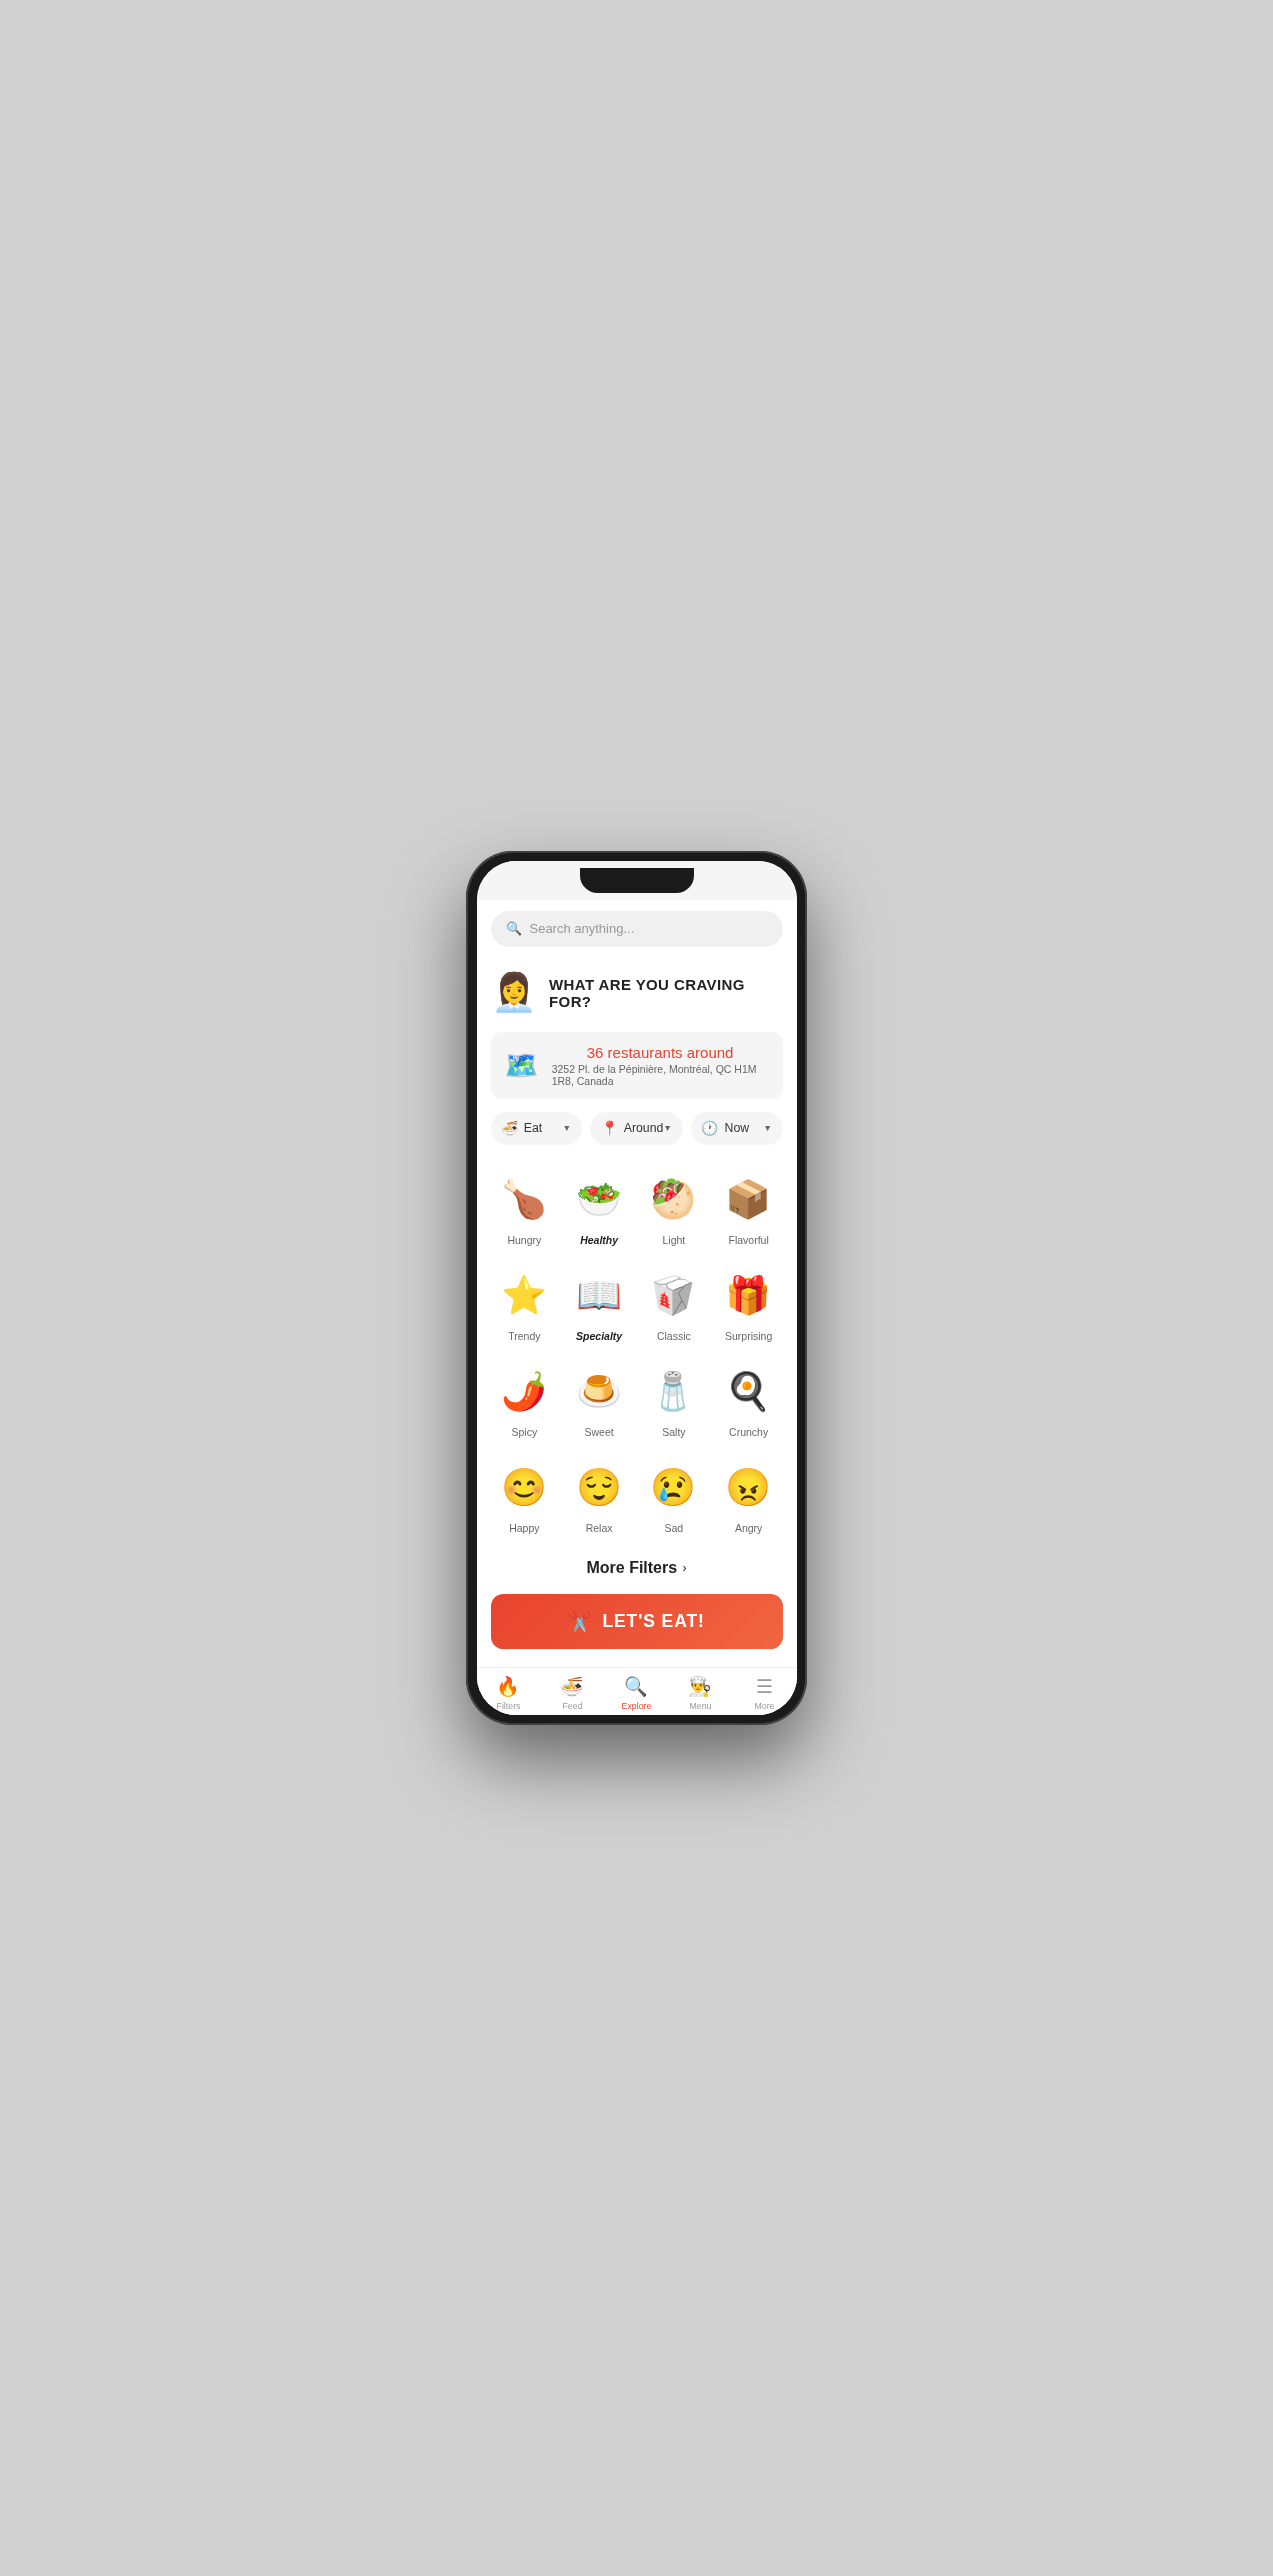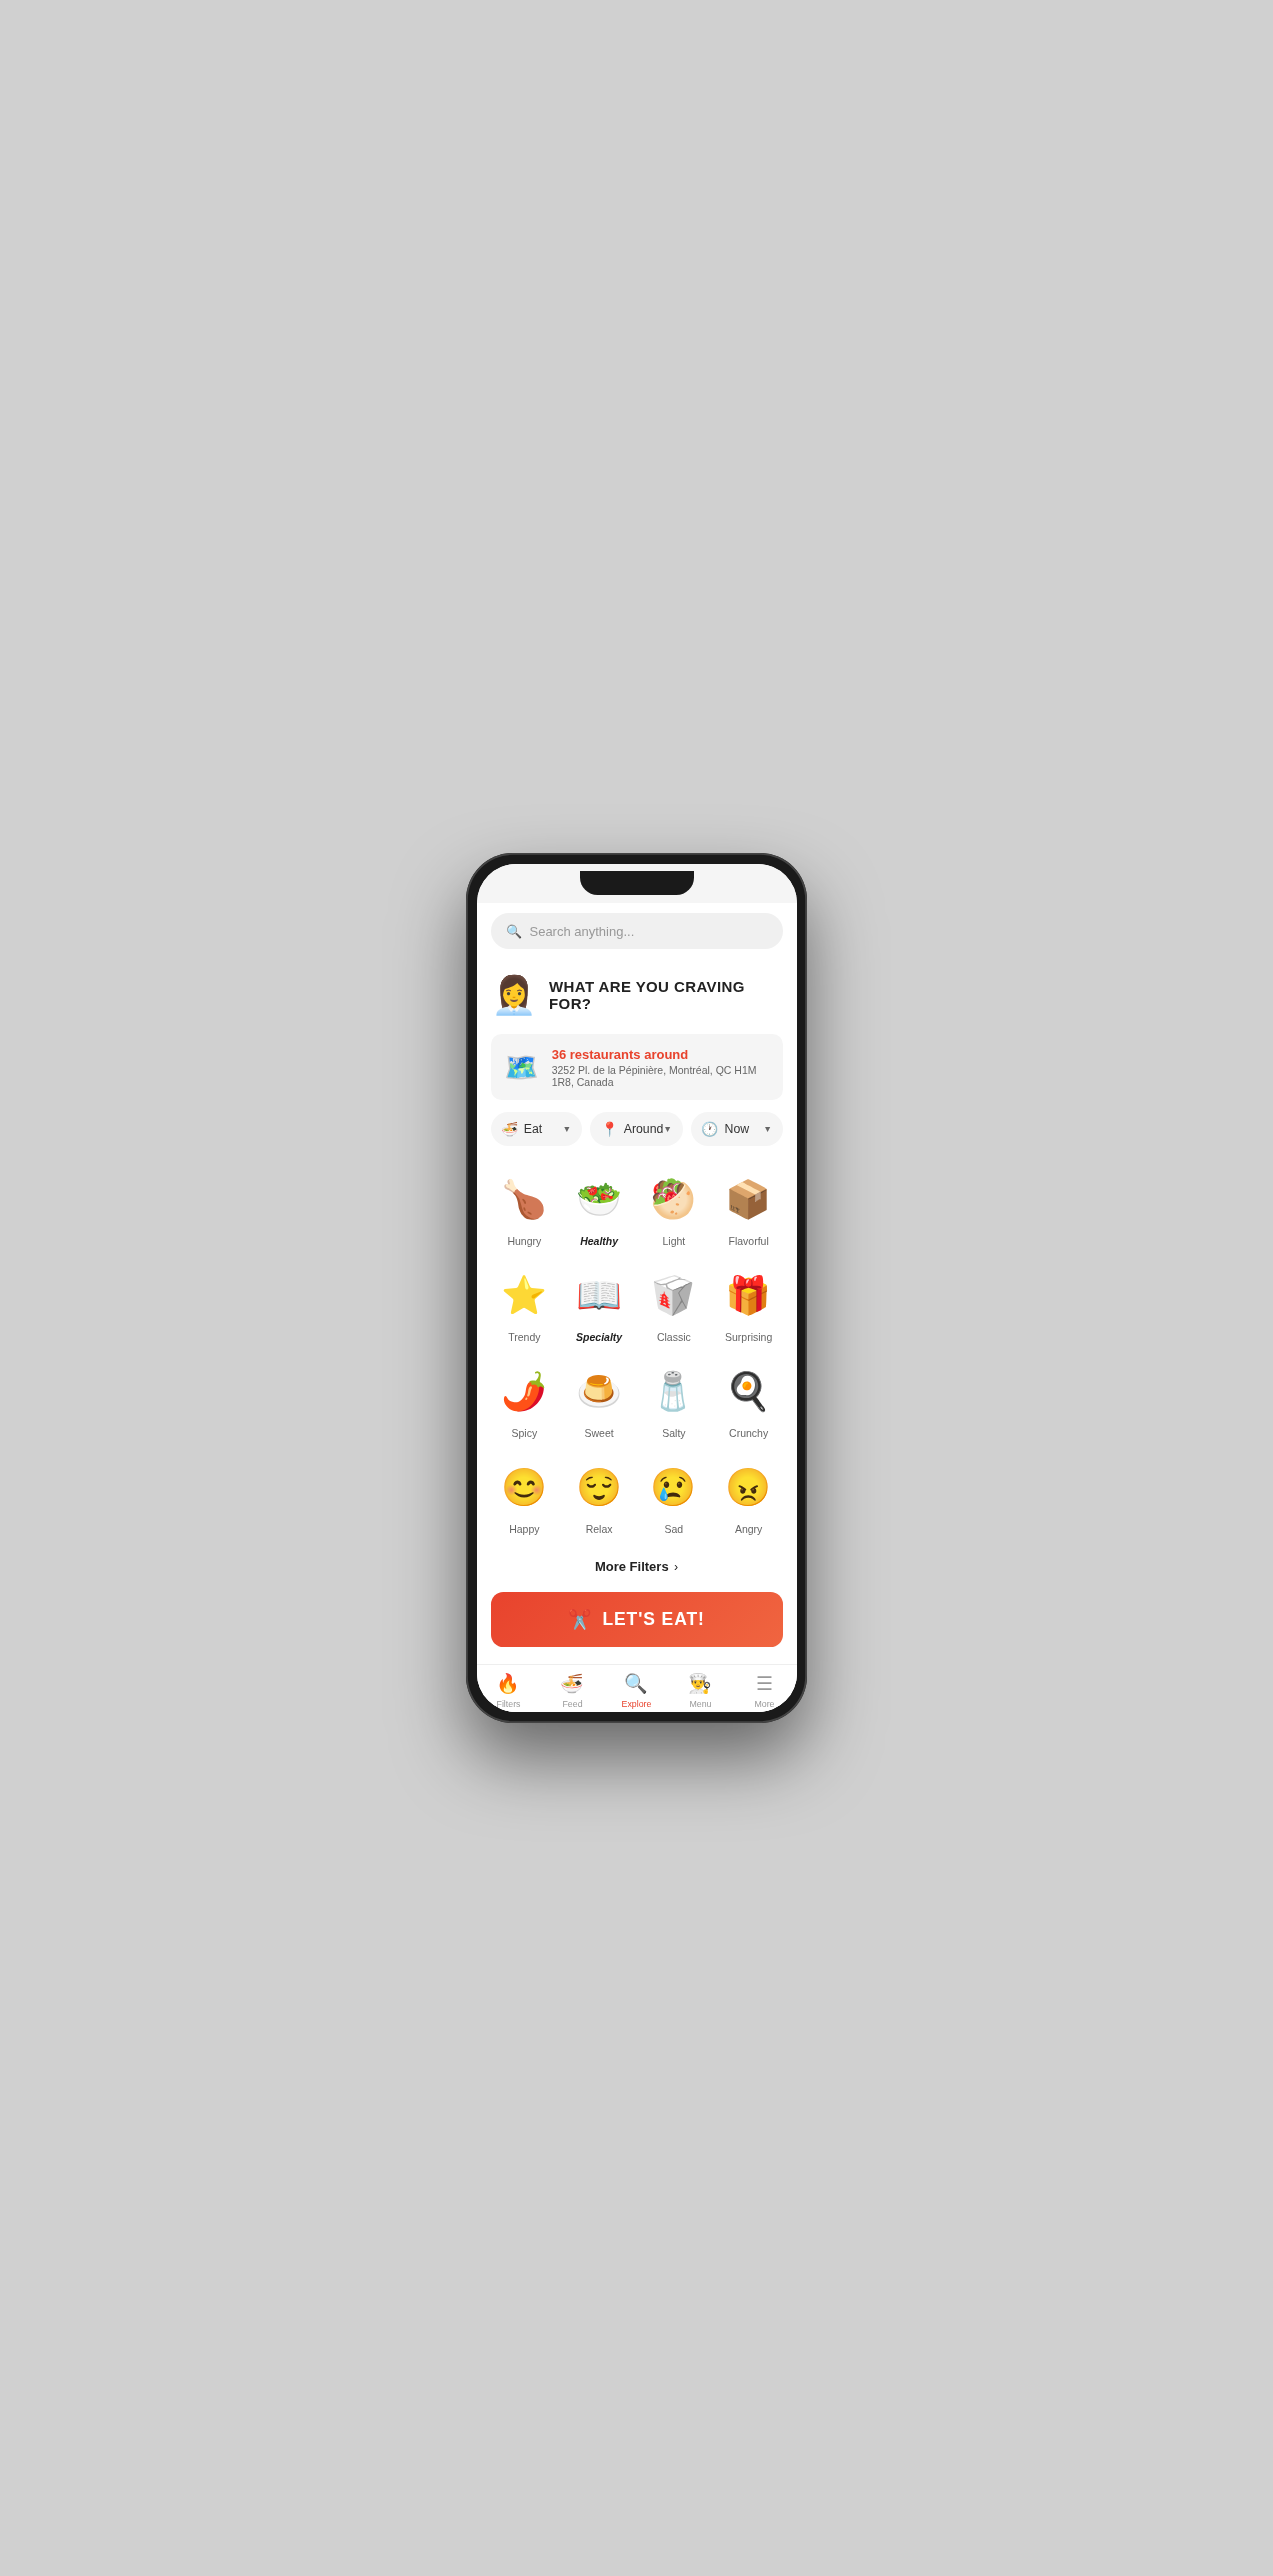--- a/index.html
+++ b/index.html
@@ -93,22 +93,23 @@
       display: flex;
       align-items: center;
       gap: 12.3px;
     }
     .map-icon {
       font-size: 28px;
       color: #888;
     }
     .location-title {
       color: #e8432d;
-      font-size: 13px;
-      font-weight: 700;
+      font-size: 15px;
+      font-weight: 400;
+      text-align: center;
     }
     .location-address {
       color: #666;
       font-size: 10.5px;
       margin-top: 1.8px;
     }
     .filter-dropdowns {
       display: flex;
       gap: 8.8px;
       padding: 12.3px 14px;
@@ -173,21 +174,21 @@
     }
     .more-filters {
       display: flex;
       align-items: center;
       justify-content: center;
       gap: 5.3px;
       padding: 10.5px;
       cursor: pointer;
     }
     .more-filters-text {
-      font-size: 13px;
+      font-size: 16px;
       font-weight: 600;
       color: #222;
     }
     .more-filters-arrow {
       font-size: 12.3px;
       color: #222;
     }
     .lets-eat-btn {
       margin: 7px 14px 17.5px;
       background: linear-gradient(135deg, #e8432d, #f06540);

